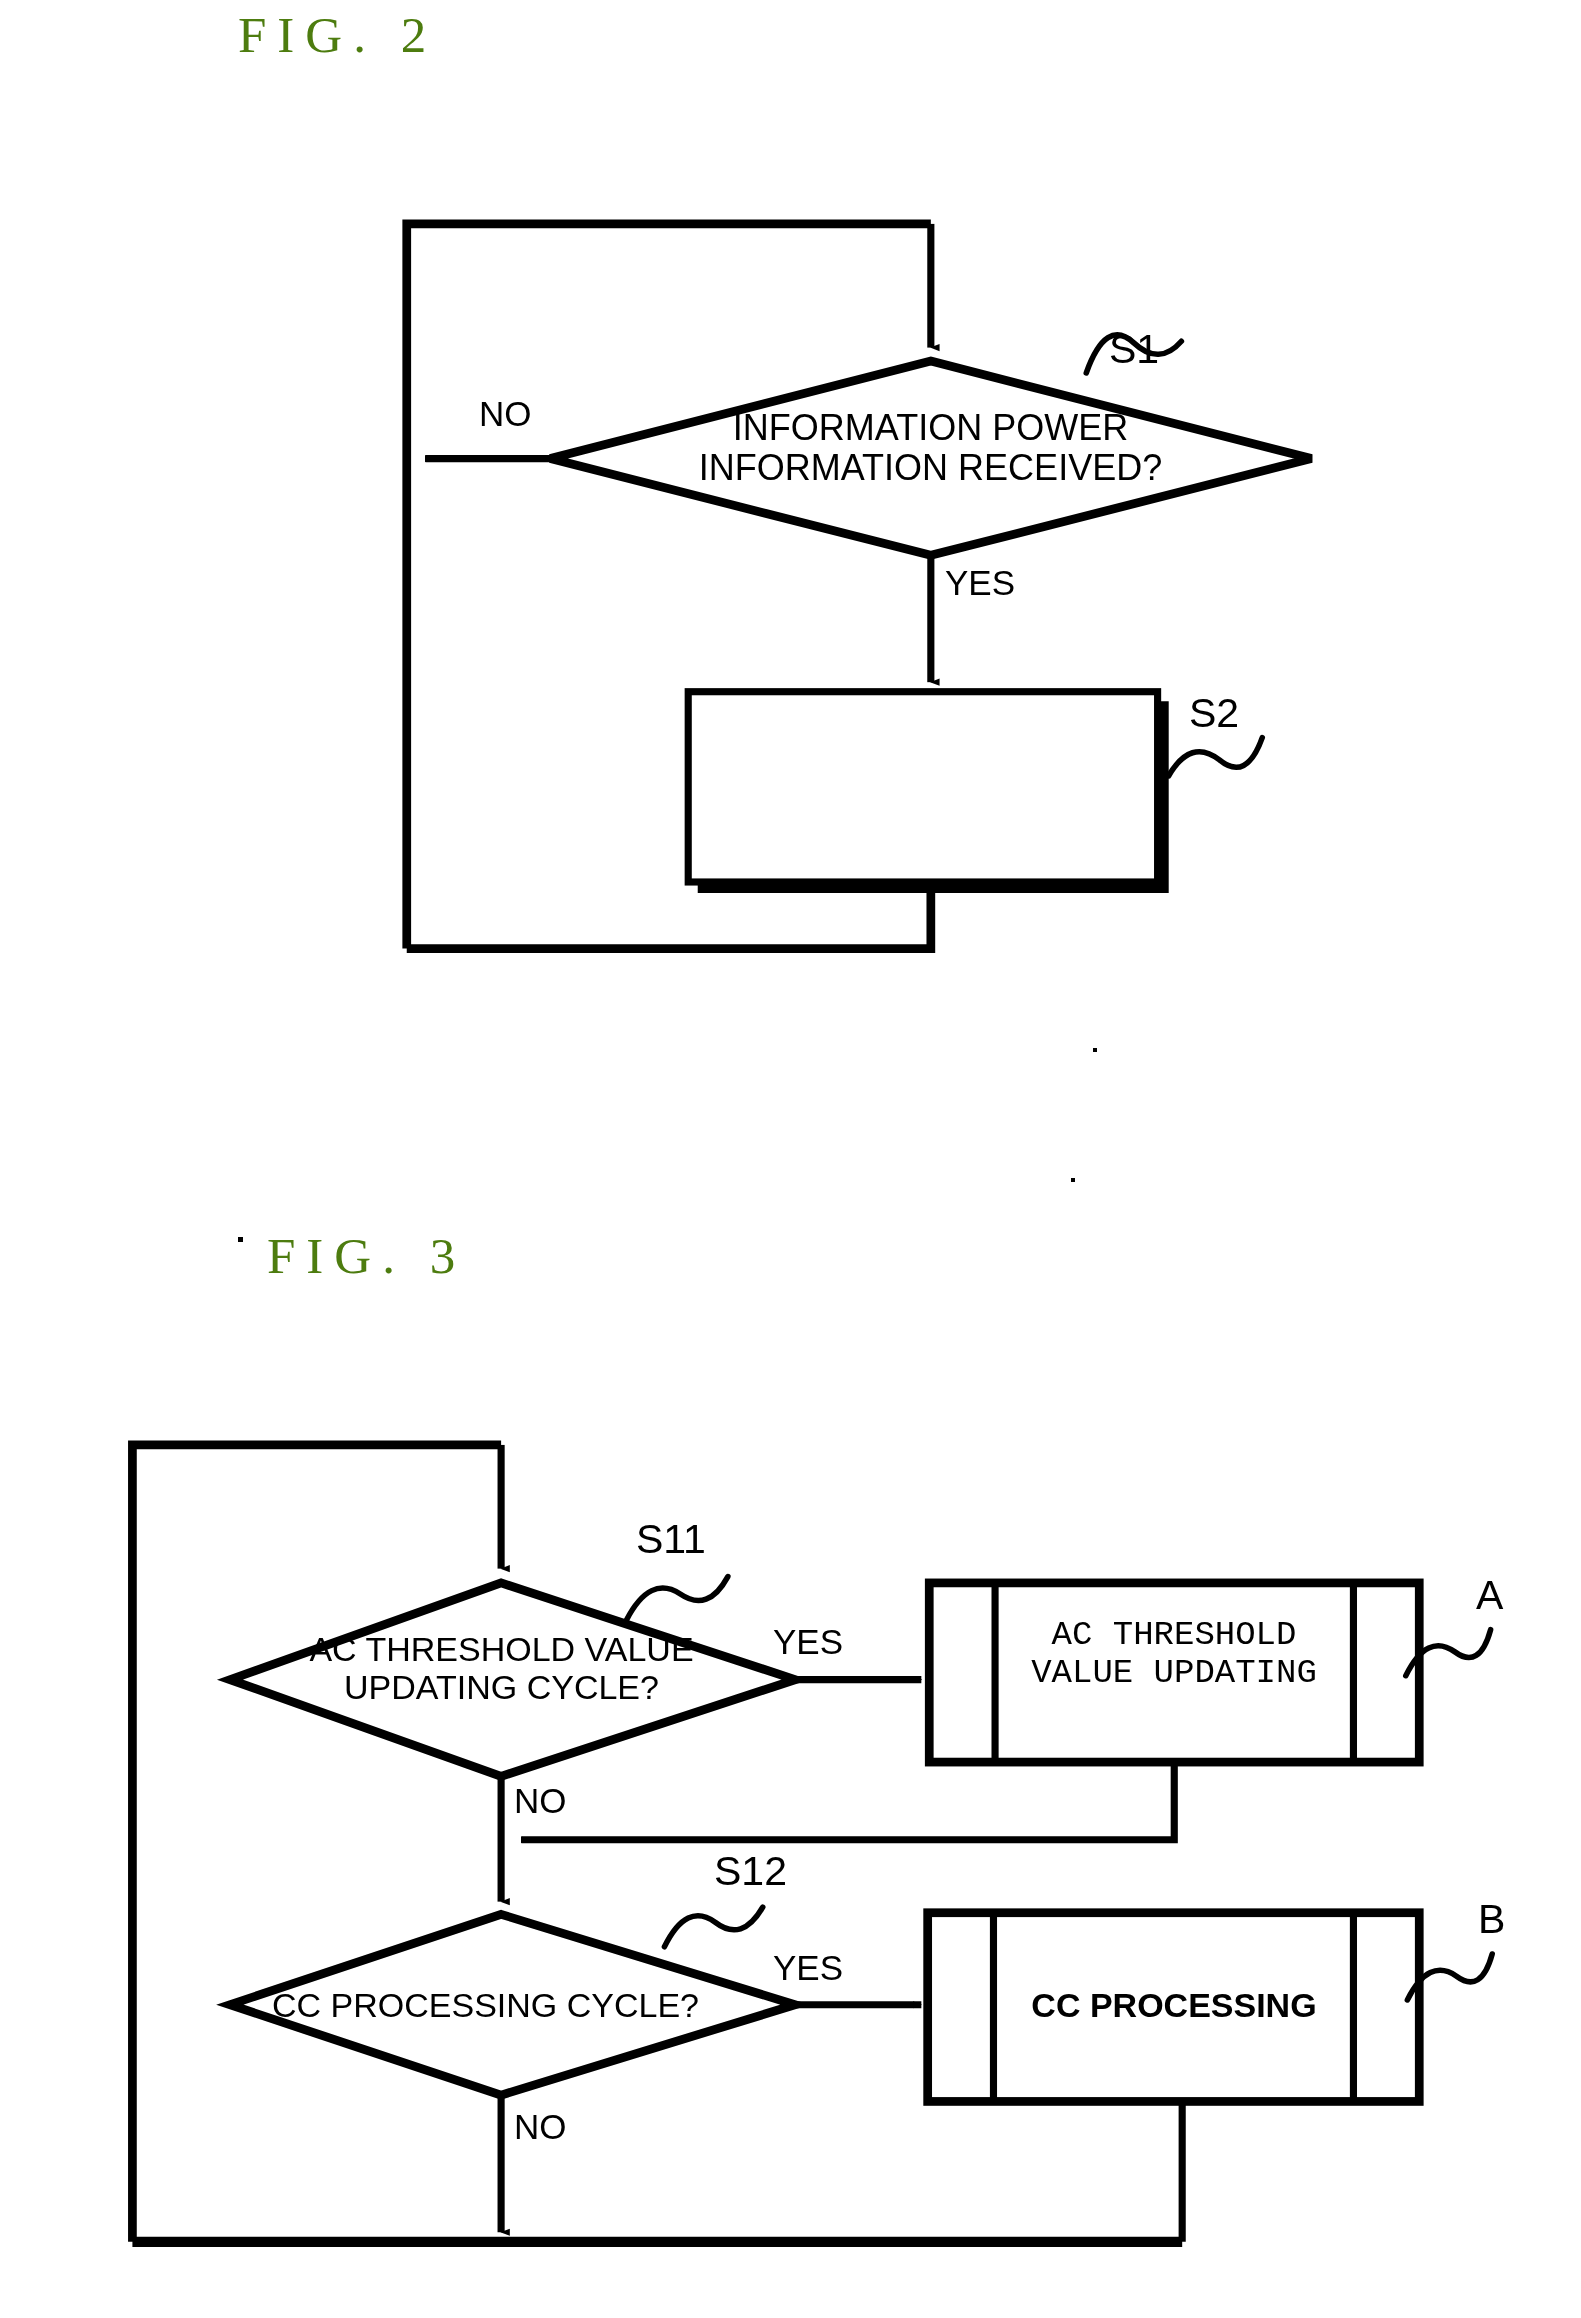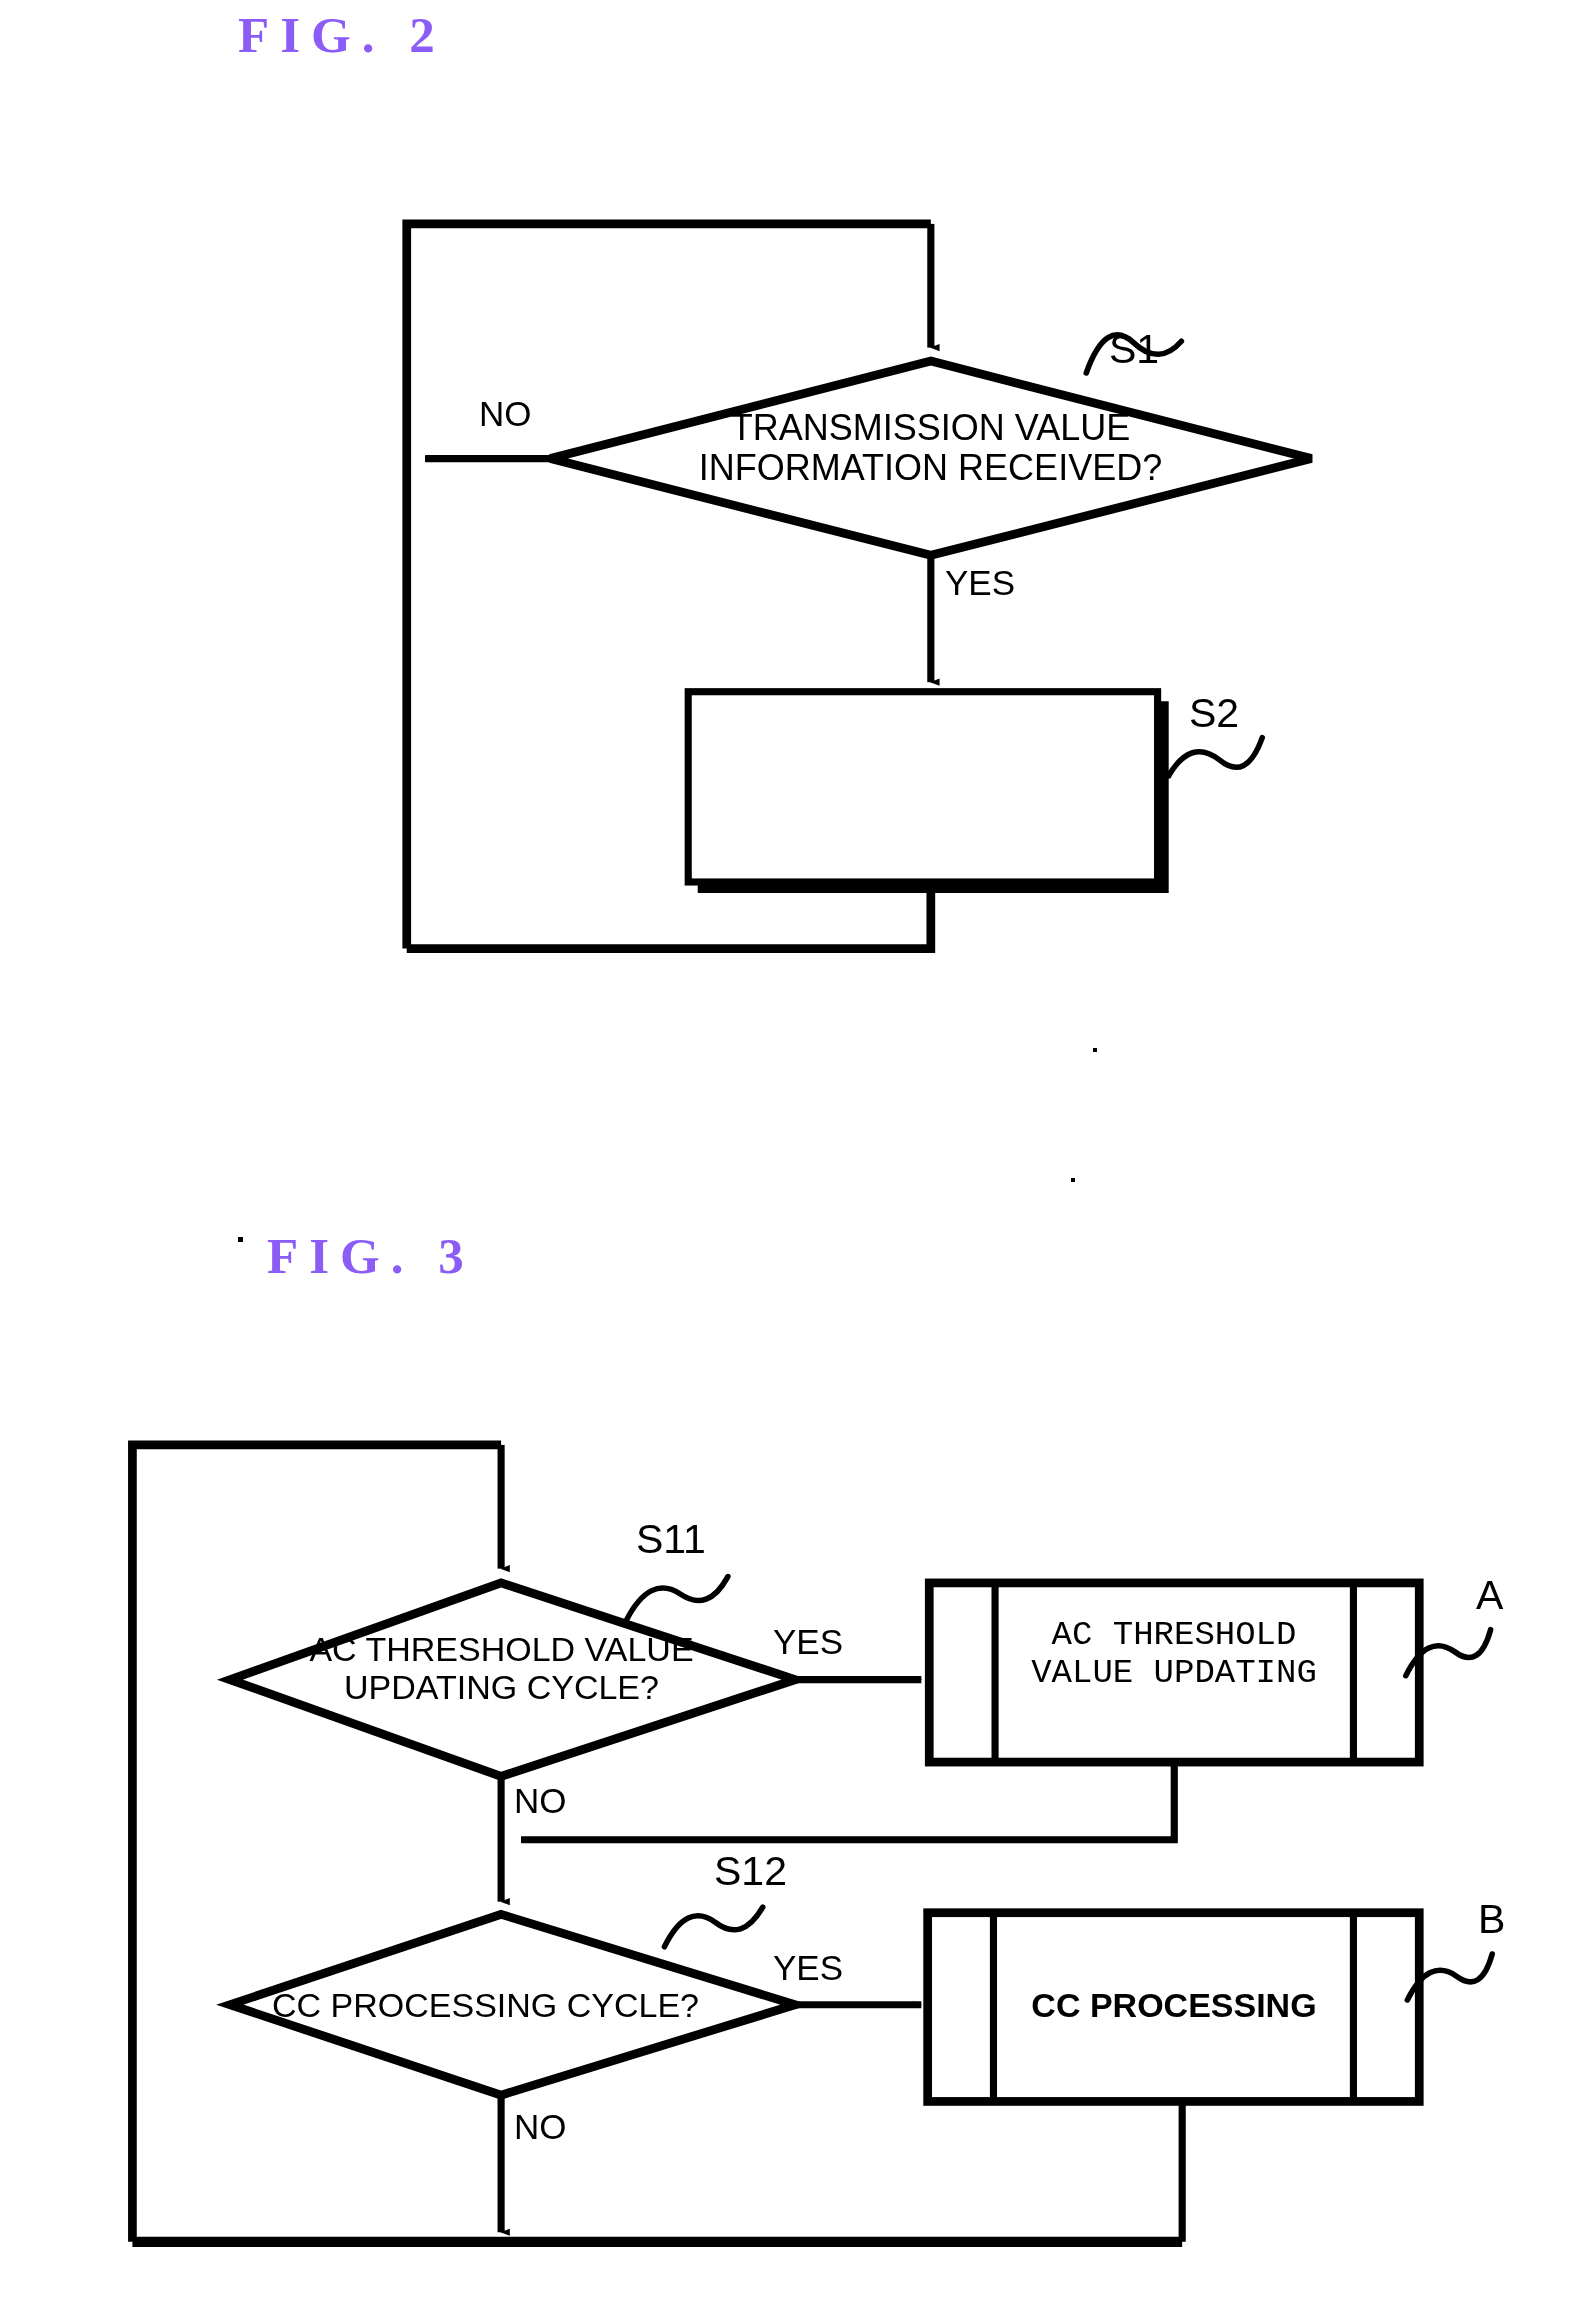--- a/index.html
+++ b/index.html
@@ -14,25 +14,25 @@
   #page {
     position: relative;
     width: 1581px;
     height: 2319px;
     background: #ffffff;
     overflow: hidden;
   }
   .fig-title {
     position: absolute;
     font-family: "Liberation Serif", serif;
-    font-weight: bold;
+    font-weight: normal;
     font-size: 51px;
     letter-spacing: 11px;
     white-space: nowrap;
-    color: #8b5cf6;
+    color: #4d7c0f;
     text-align: center;
   }
   #fig2-title { left: 238px; top: 6.3px; }
   #fig3-title { left: 267px; top: 1227px; }
 
   .svg-layer {
     position: absolute;
     left: 0;
     top: 0;
     width: 1581px;
@@ -152,21 +152,21 @@
 
       <path d="M 838,2455 Q 866,2398 902,2424 Q 936,2450 962,2405" fill="none" stroke="#000" stroke-width="7" stroke-linecap="round"></path>
 
       <path d="M 1773,2113 Q 1800,2058 1835,2083 Q 1866,2106 1880,2055" fill="none" stroke="#000" stroke-width="7" stroke-linecap="round"></path>
 
       <path d="M 1775,2522 Q 1802,2468 1837,2492 Q 1868,2515 1882,2464" fill="none" stroke="#000" stroke-width="7" stroke-linecap="round"></path>
     </g>
   </svg>
 
   <div class="node-text" style="left:677px; top:408px; width:507px; font-size:36px;">
-    <div>TRANSMISSION VALUE</div>
+    <div>INFORMATION POWER</div>
     <div>INFORMATION RECEIVED?</div>
   </div>
 
 
   <div class="edge-label" style="left:479px; top:394px;">NO</div>
 
   <div class="edge-label" style="left:945px; top:563px;">YES</div>
 
   <div class="ref-label" style="left:1109px; top:291px;margin-top:35px;">S1</div>
 

